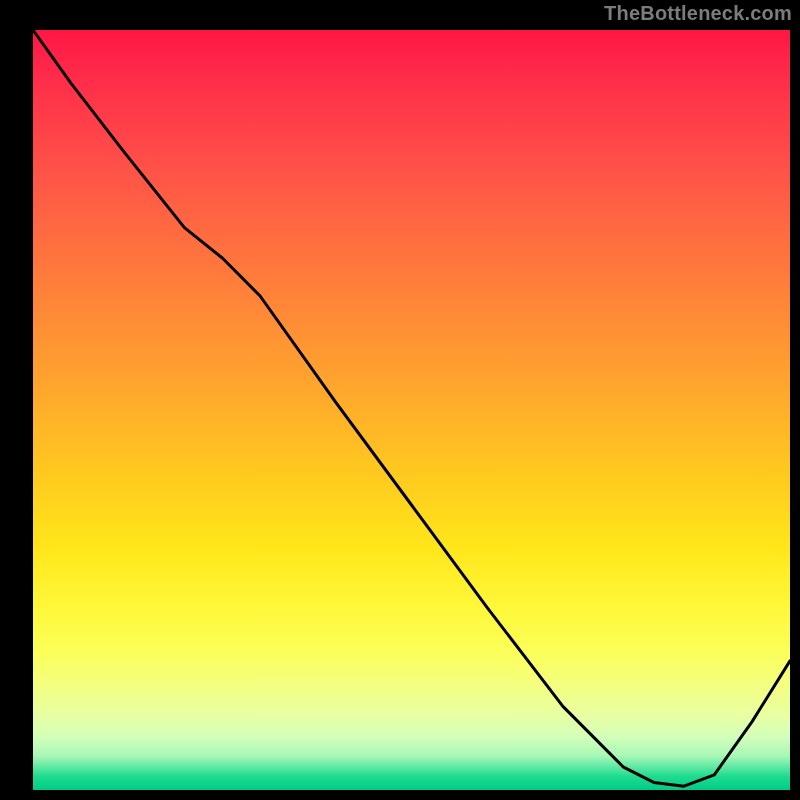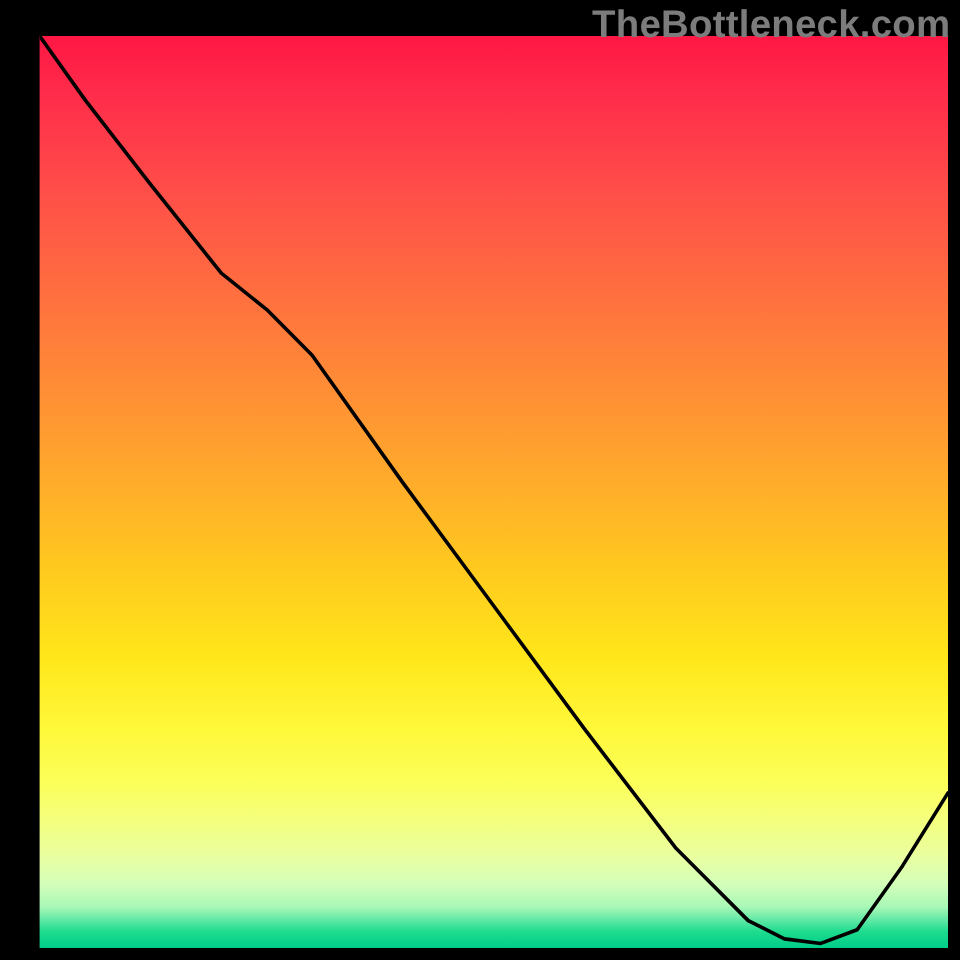--- a/index.html
+++ b/index.html
@@ -13,21 +13,21 @@
   .frame {
     position: relative;
     width: 800px;
     height: 800px;
     background: #000000;
   }
   .watermark {
     position: absolute;
     top: 2px;
     right: 8px;
-    font-size: 32px;
+    font-size: 20px;
     font-weight: bold;
     color: #7c7c7c;
     letter-spacing: 0.2px;
     z-index: 10;
   }
   .plot {
     position: absolute;
     left: 33px;
     top: 30px;
     width: 757px;

